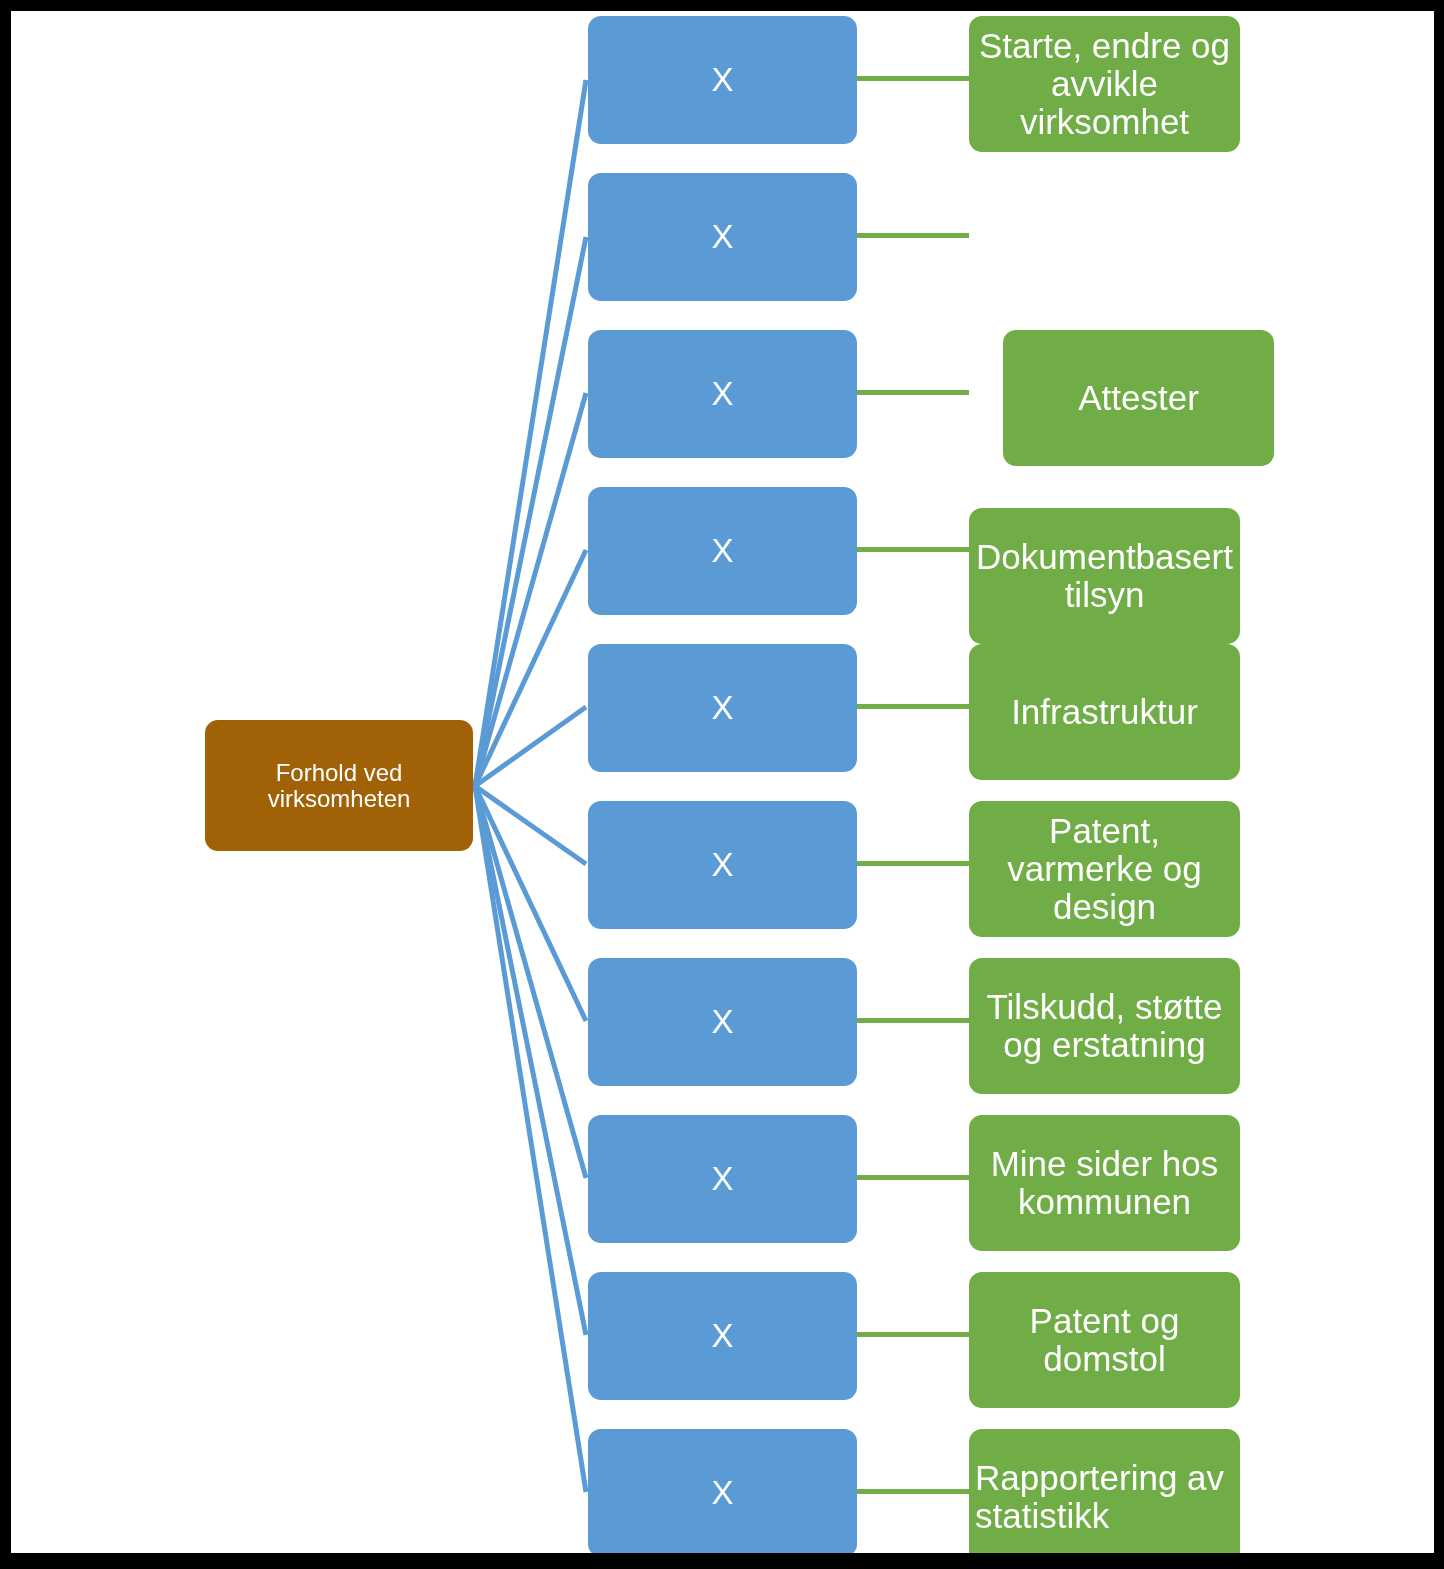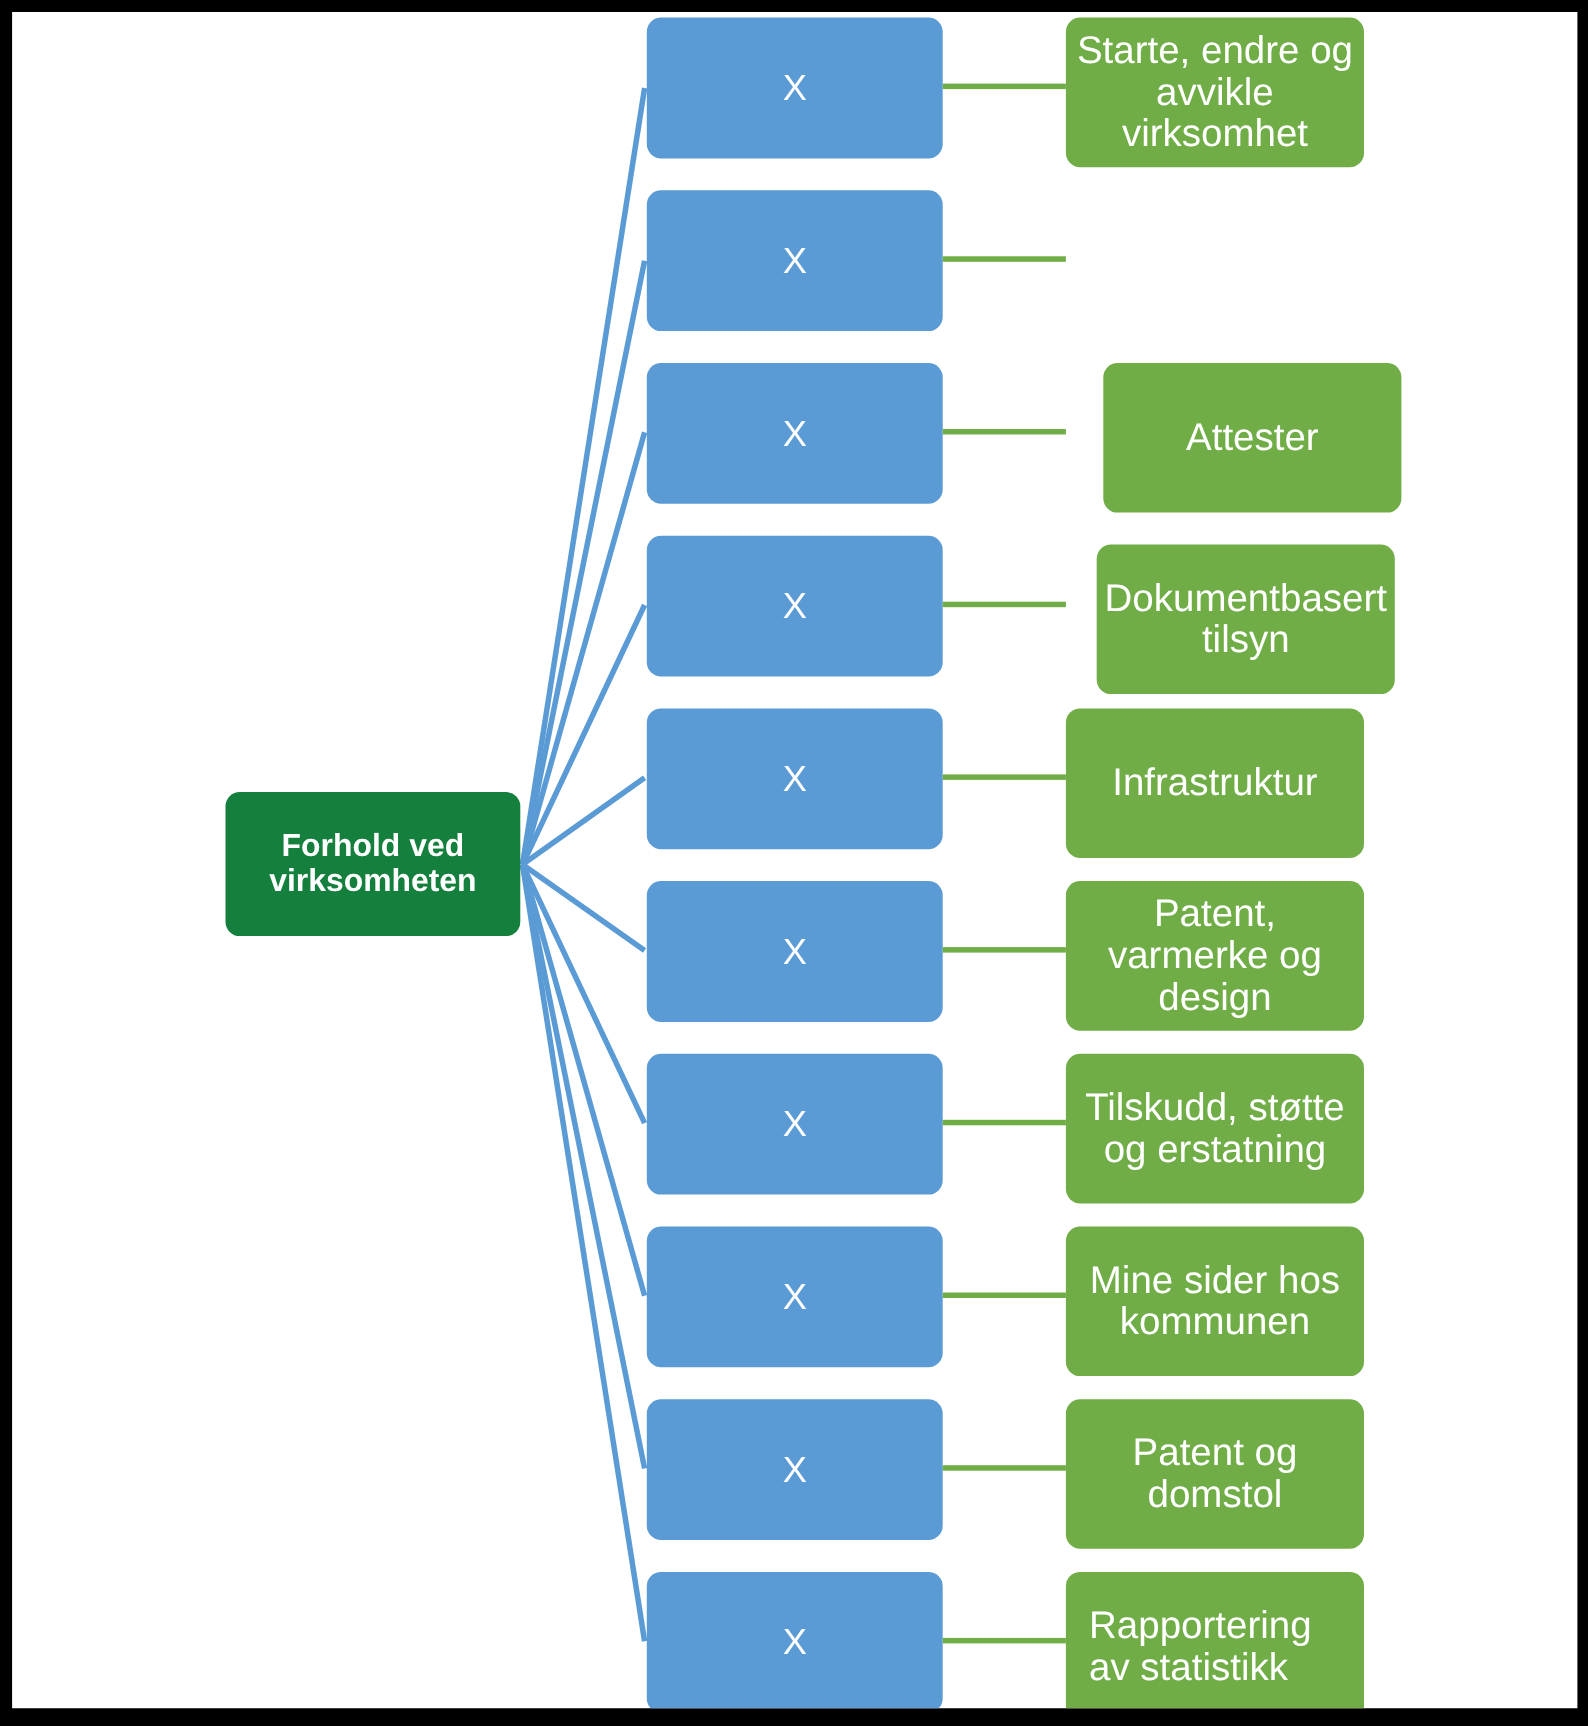--- a/index.html
+++ b/index.html
@@ -53,44 +53,43 @@
     display: block;
     width: 100%;
     padding: 0 6px;
     box-sizing: border-box;
   }
   .root-node {
     left: 205px;
     top: 720px;
     width: 268px;
     height: 131px;
-    background: #15803d;
-    font-size: 29px;
+    background: #a16207;
+    font-size: 24px;
     border-radius: 13px;
-    font-weight: bold;
   }
   .mid-node {
     left: 588px;
     width: 269px;
     height: 128px;
     background: #5b9bd5;
     font-size: 33px;
     border-radius: 13px;
   }
   .leaf-node {
     left: 969px;
     width: 271px;
     height: 136px;
     background: #70ad47;
     font-size: 35px;
     border-radius: 13px;
   }
   .leaf-node.align-left span {
     text-align: left;
-    padding-left: 21px;
+    padding-left: 6px;
   }
   .connector {
     position: absolute;
     left: 857px;
     width: 112px;
     height: 5px;
     background: #70ad47;
   }
 </style>
 </head>
@@ -159,21 +158,21 @@
     <div class="connector" style="top:1175px;"></div>
     <div class="connector" style="top:1332px;"></div>
     <div class="connector" style="top:1489px;"></div>
 
     <div class="node leaf-node" style="top:16px;">
         <span>Starte, endre og avvikle virksomhet</span>
       </div>
     <div class="node leaf-node" style="top:330px;margin-left:34px;">
         <span>Attester</span>
       </div>
-    <div class="node leaf-node" style="top:495px;margin-left:28px;">
+    <div class="node leaf-node" style="top:508px;">
         <span>Dokumentbasert tilsyn</span>
       </div>
     <div class="node leaf-node" style="top:801px;">
         <span>Patent, varmerke og design</span>
       </div>
     <div class="node leaf-node" style="top:644px;">
         <span>Infrastruktur</span>
       </div>
     <div class="node leaf-node" style="top:958px;">
         <span>Tilskudd, støtte og erstatning</span>

